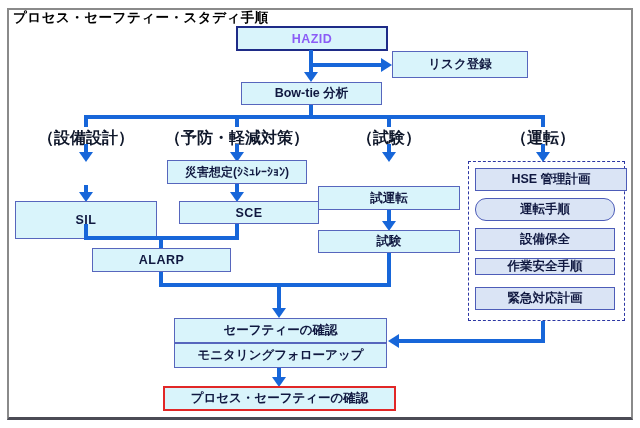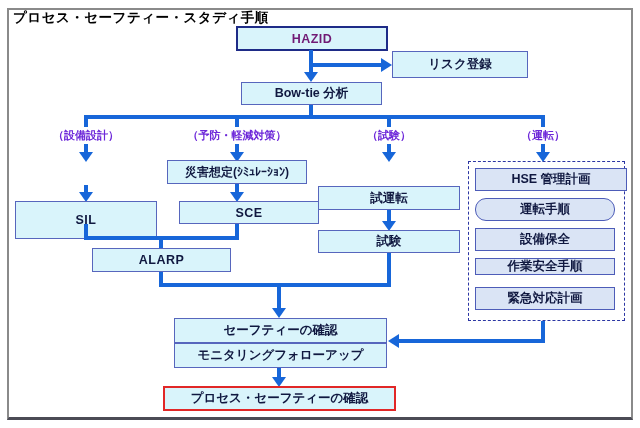--- a/index.html
+++ b/index.html
@@ -14,28 +14,28 @@
   .title{
     position:absolute;left:13px;top:9px;font-size:13.5px;font-weight:bold;color:#000;
     letter-spacing:0.5px;white-space:nowrap;
   }
   .box{
     position:absolute;display:flex;align-items:center;justify-content:center;
     background:#d9f4fb;border:1.4px solid #5766bd;color:#101840;
     font-size:12.5px;font-weight:600;white-space:nowrap;box-sizing:border-box;
   }
   .box.en{letter-spacing:0.5px;}
-  .hazid{border:2.5px solid #1e2b87;color:#701a75;}
+  .hazid{border:2.5px solid #1e2b87;color:#8b5cf6;}
   .redbox{border:2.4px solid #e12727;}
   .lav{background:#dae4f5;border:1.4px solid #4d5cb8;}
   .dashed-group{
     position:absolute;border:1.6px dashed #2c36a3;background:transparent;box-sizing:border-box;
   }
   .blabel{
-    position:absolute;font-size:11px;font-weight:600;color:#6d28d9;text-align:center;white-space:nowrap;
+    position:absolute;font-size:16px;font-weight:600;color:#0f172a;text-align:center;white-space:nowrap;
     transform:translateX(-50%);
   }
   .vline,.hline{position:absolute;background:#1766d9;}
   .vline{width:4px;}
   .hline{height:4px;}
   .arr{position:absolute;width:0;height:0;}
   .arr-down{border-left:7px solid transparent;border-right:7px solid transparent;border-top:10px solid #1766d9;}
   .arr-right{border-top:7px solid transparent;border-bottom:7px solid transparent;border-left:11px solid #1766d9;}
   .arr-left{border-top:7px solid transparent;border-bottom:7px solid transparent;border-right:11px solid #1766d9;}
   .small-paren{font-size:12px;}

